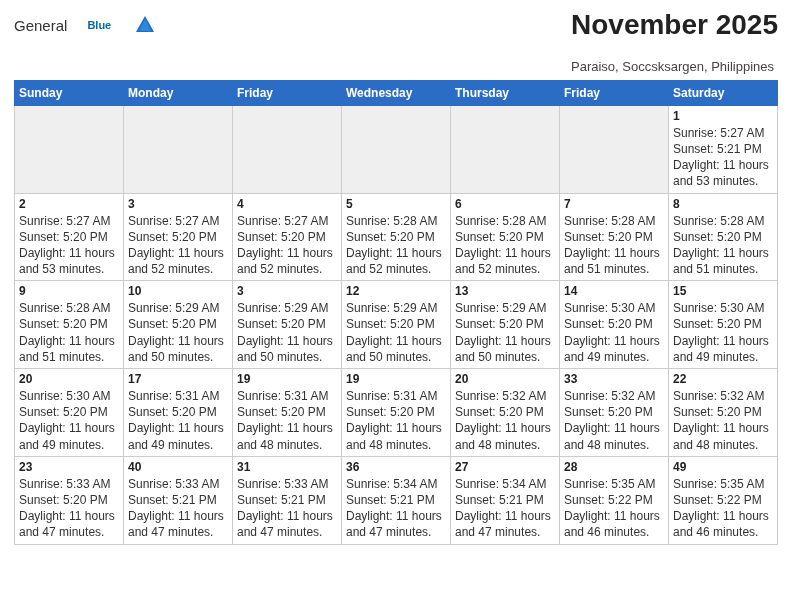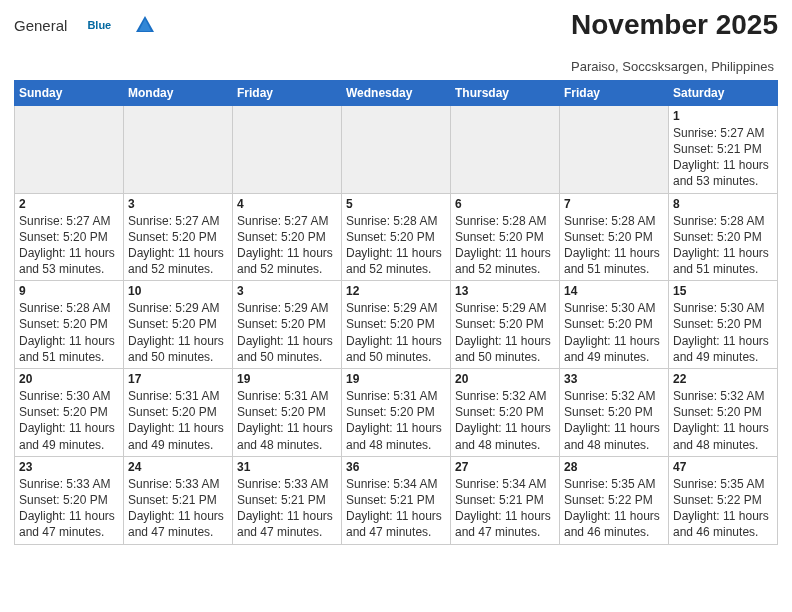--- a/index.html
+++ b/index.html
@@ -288,21 +288,21 @@
           </td>
         </tr>
         <tr>
           <td>
             <span class="day-number">23</span>
             <div class="cell-text" style="white-space: pre-line;">Sunrise: 5:33 AM
 Sunset: 5:20 PM
 Daylight: 11 hours and 47 minutes.</div>
           </td>
           <td>
-            <span class="day-number">24</span>
+            <span class="day-number">40</span>
             <div class="cell-text" style="white-space: pre-line;">Sunrise: 5:33 AM
 Sunset: 5:21 PM
 Daylight: 11 hours and 47 minutes.</div>
           </td>
           <td>
             <span class="day-number">31</span>
             <div class="cell-text" style="white-space: pre-line;">Sunrise: 5:33 AM
 Sunset: 5:21 PM
 Daylight: 11 hours and 47 minutes.</div>
           </td>
@@ -318,21 +318,21 @@
 Sunset: 5:21 PM
 Daylight: 11 hours and 47 minutes.</div>
           </td>
           <td>
             <span class="day-number">28</span>
             <div class="cell-text" style="white-space: pre-line;">Sunrise: 5:35 AM
 Sunset: 5:22 PM
 Daylight: 11 hours and 46 minutes.</div>
           </td>
           <td>
-            <span class="day-number">47</span>
+            <span class="day-number">49</span>
             <div class="cell-text" style="white-space: pre-line;">Sunrise: 5:35 AM
 Sunset: 5:22 PM
 Daylight: 11 hours and 46 minutes.</div>
           </td>
         </tr>
       </tbody>
   </table>
 </div>
 
 </body></html>

